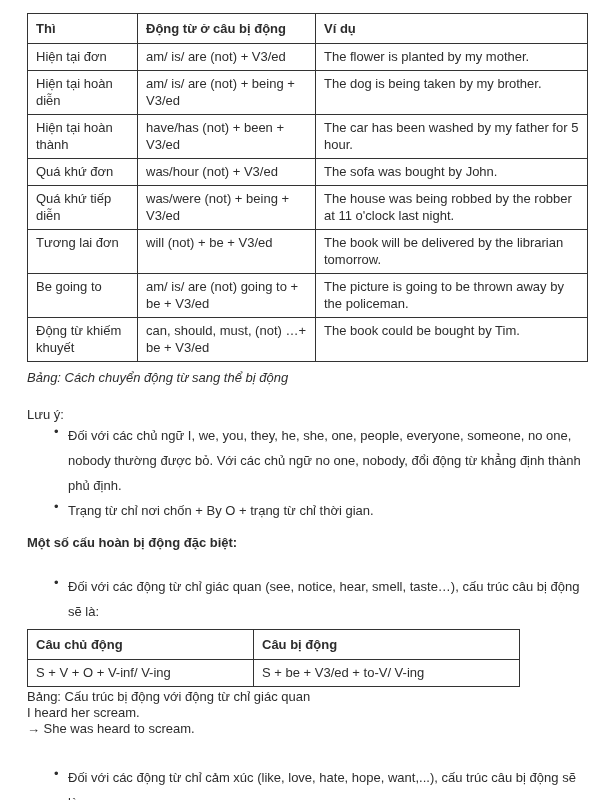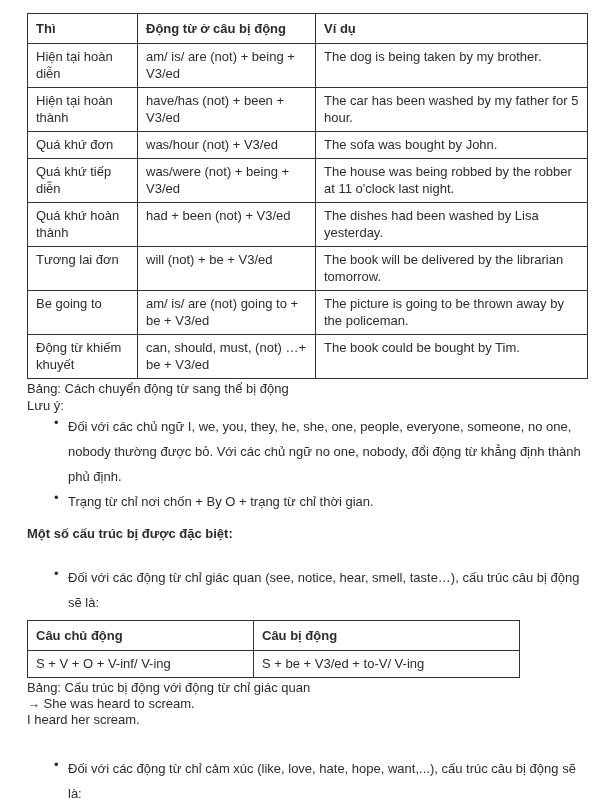--- a/index.html
+++ b/index.html
@@ -16,23 +16,23 @@
   .t2 { width: 492px; }
   th, td {
     border: 1px solid #333333;
     vertical-align: top; text-align: left;
     padding: 4px 8px 5px 8px;
     line-height: 17px; font-size: 13px; font-weight: normal;
     word-wrap: break-word;
   }
   th { font-weight: bold; padding-top: 6px; padding-bottom: 6px; }
 
-  .caption { margin-top: 1px; line-height: 17px; }
+  .caption { margin-top: 7px; line-height: 17px; font-style: italic; }
 
-  .notes-label { margin-top: 0; line-height: 17px; }
+  .notes-label { margin-top: 20px; line-height: 17px; }
 
   .bullet { display: flex; padding-left: 27px; }
   .bullet .dot { flex: 0 0 14px; width: 14px; line-height: 17px; }
   .bullet .btext { width: 525px; line-height: 25px; }
 
   .section-heading { font-weight: bold; margin-top: 11px; line-height: 17px; }
 
   .bullet-gq { margin-top: 23px; }
   .t2-wrap { margin-top: 5px; }
 
@@ -52,43 +52,43 @@
         <col style="width:178px">
         <col style="width:272px">
       </colgroup>
     <tbody>
         <tr>
       <th>Thì</th>
       <th>Động từ ở câu bị động</th>
       <th>Ví dụ</th>
     </tr>
     <tr>
+      <td>Hiện tại đơn</td>
+      <td>am/ is/ are (not) + V3/ed</td>
+      <td>The flower is planted by my mother.</td>
+    </tr>
+    <tr>
       <td>Hiện tại hoàn diễn</td>
       <td>am/ is/ are (not) + being + V3/ed</td>
       <td>The dog is being taken by my brother.</td>
     </tr>
     <tr>
       <td>Hiện tại hoàn thành</td>
       <td>have/has (not) + been + V3/ed</td>
       <td>The car has been washed by my father for 5 hour.</td>
     </tr>
     <tr>
       <td>Quá khứ đơn</td>
       <td>was/hour (not) + V3/ed</td>
       <td>The sofa was bought by John.</td>
     </tr>
     <tr>
       <td>Quá khứ tiếp diễn</td>
       <td>was/were (not) + being + V3/ed</td>
       <td>The house was being robbed by the robber at 11 o'clock last night.</td>
-    </tr>
-    <tr>
-      <td>Quá khứ hoàn thành</td>
-      <td>had + been (not) + V3/ed</td>
-      <td>The dishes had been washed by Lisa yesterday.</td>
     </tr>
     <tr>
       <td>Tương lai đơn</td>
       <td>will (not) + be + V3/ed</td>
       <td>The book will be delivered by the librarian tomorrow.</td>
     </tr>
     <tr>
       <td>Be going to</td>
       <td>am/ is/ are (not) going to + be + V3/ed</td>
       <td>The picture is going to be thrown away by the policeman.</td>
@@ -106,21 +106,21 @@
 
   <div class="bullet">
     <span class="dot">•</span>
     <span class="btext">Đối với các chủ ngữ I, we, you, they, he, she, one, people, everyone, someone, no one, nobody thường được bỏ. Với các chủ ngữ no one, nobody, đổi động từ khẳng định thành phủ định.</span>
   </div>
   <div class="bullet">
     <span class="dot">•</span>
     <span class="btext">Trạng từ chỉ nơi chốn + By O + trạng từ chỉ thời gian.</span>
   </div>
 
-  <div class="section-heading">Một số cấu trúc bị được đặc biệt:</div>
+  <div class="section-heading">Một số cấu hoàn bị động đặc biệt:</div>
 
   <div class="bullet bullet-gq">
     <span class="dot">•</span>
     <span class="btext">Đối với các động từ chỉ giác quan (see, notice, hear, smell, taste…), cấu trúc câu bị động sẽ là:</span>
   </div>
 
   <div class="t2-wrap">
     <table class="t2">
       <colgroup>
           <col style="width:226px">
@@ -134,22 +134,22 @@
       <tr>
         <td>S + V + O + V-inf/ V-ing</td>
         <td>S + be + V3/ed + to-V/ V-ing</td>
       </tr>
     </tbody>
       </table>
   </div>
 
   <div class="small-block">
     <div>Bảng: Cấu trúc bị động với động từ chỉ giác quan</div>
+    <div>I heard her scream.</div>
     <div>→ She was heard to scream.</div>
-    <div>I heard her scream.</div>
   </div>
 
   <div class="bullet bullet-cx">
     <span class="dot">•</span>
     <span class="btext">Đối với các động từ chỉ cảm xúc (like, love, hate, hope, want,...), cấu trúc câu bị động sẽ là:</span>
   </div>
 
 </div>
 
 </body></html>

